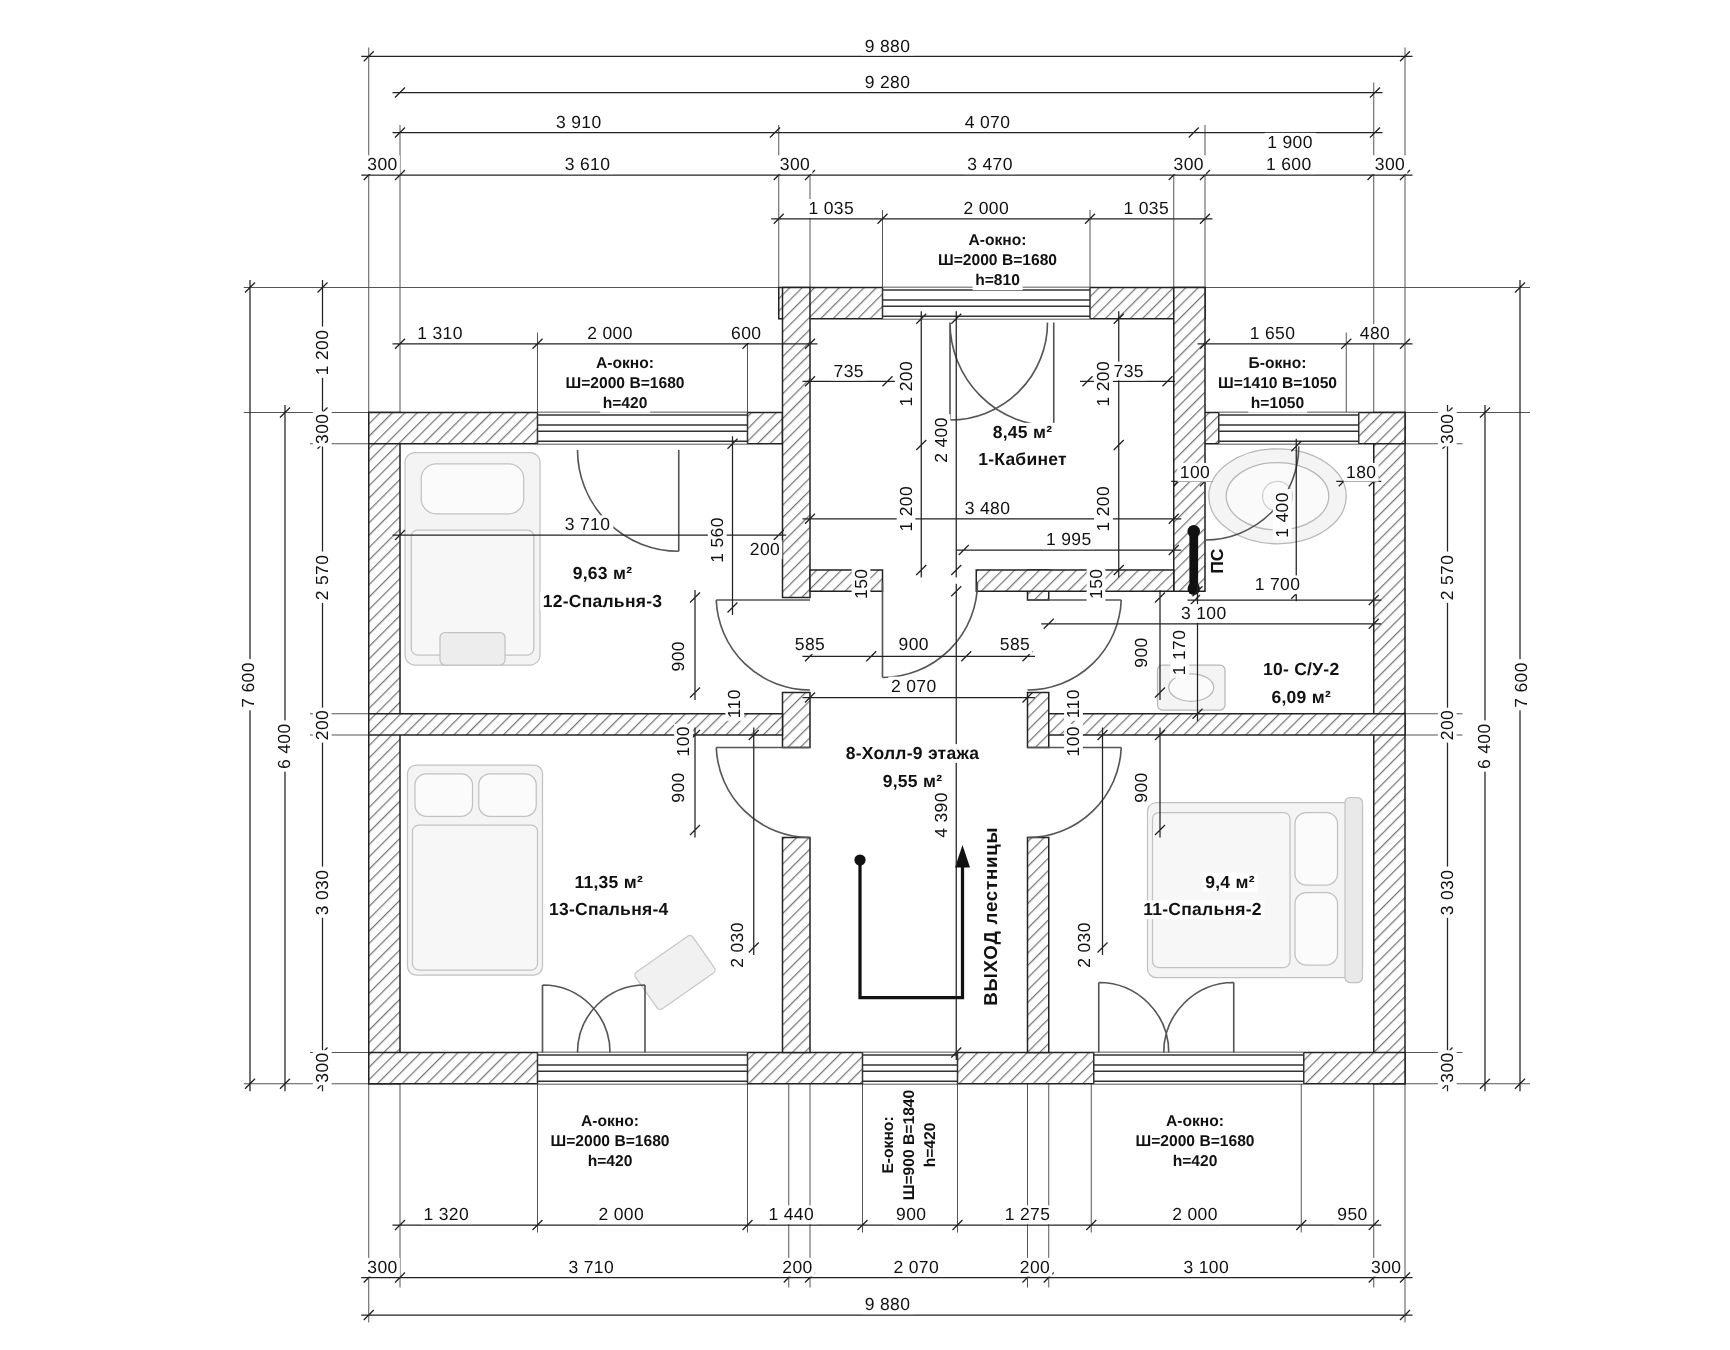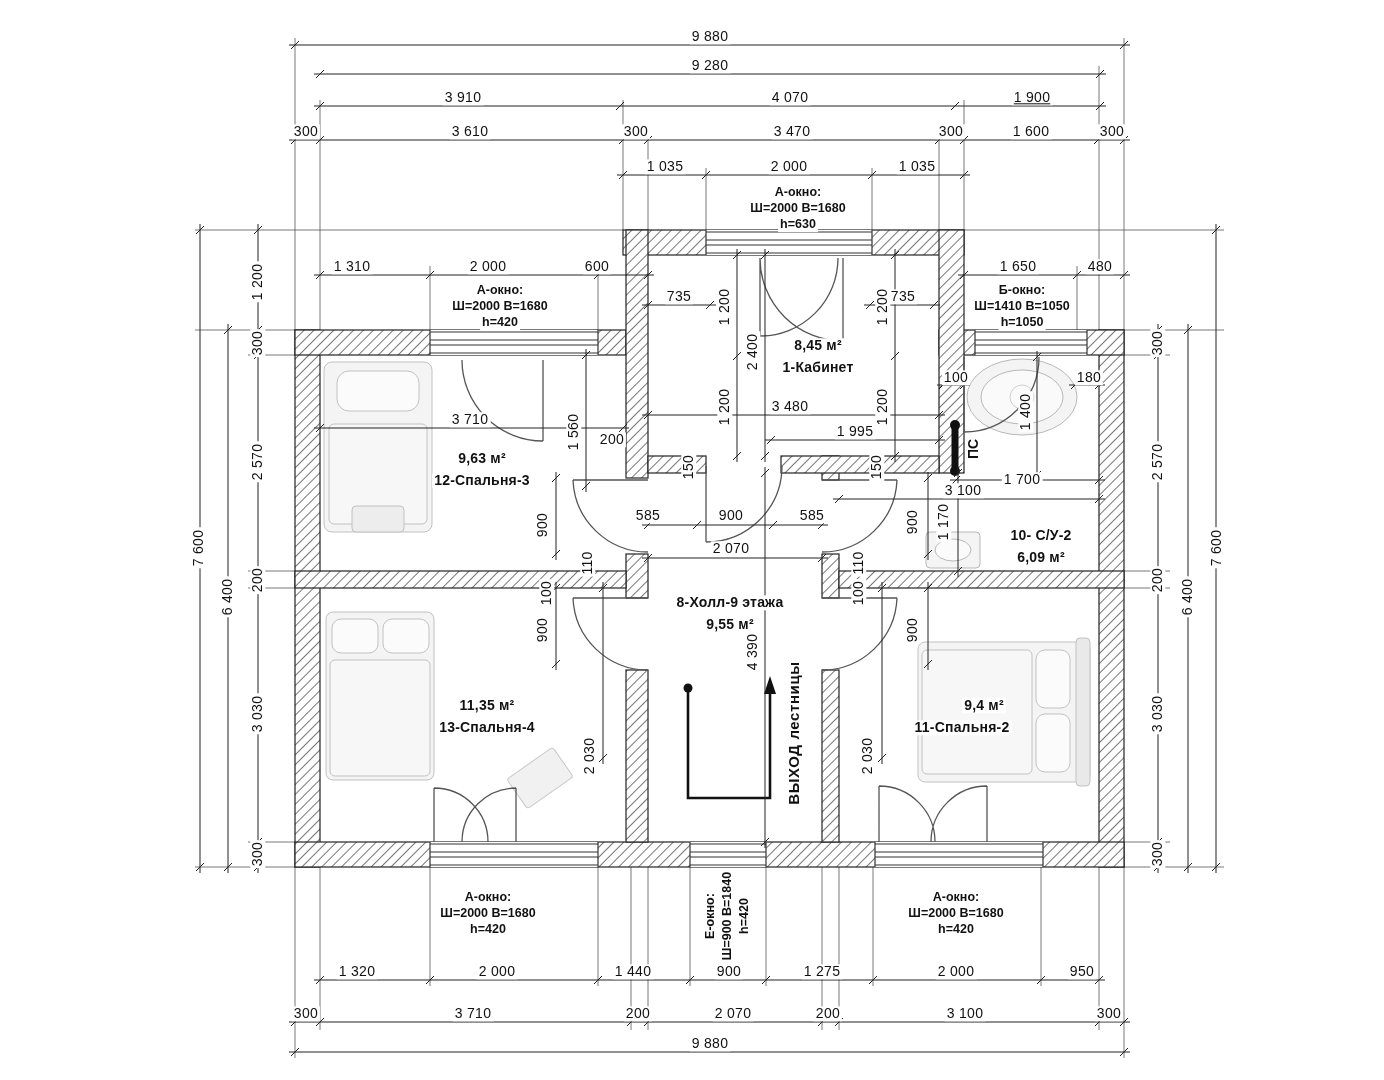--- a/index.html
+++ b/index.html
@@ -178,21 +178,21 @@
         <path d="M958 467 L958 577 M954 477 L962 469 M954 575 L962 567"></path>
         <path d="M1037 351 L1037 481 M1033 361 L1041 353 M1033 479 L1041 471"></path>
       </g>
   </svg>
 
   <div style="position:absolute;left:0;top:0;width:100%;height:100%;">
       <div class="lbl dim" style="left: 710px; top: 37px; transform: translate(-50%, -50%);">9 880</div>
       <div class="lbl dim" style="left: 710px; top: 66px; transform: translate(-50%, -50%);">9 280</div>
       <div class="lbl dim" style="left: 463px; top: 98px; transform: translate(-50%, -50%);">3 910</div>
       <div class="lbl dim" style="left: 790px; top: 98px; transform: translate(-50%, -50%);">4 070</div>
-      <div class="lbl dim" style="left: 1032px; top: 98px; transform: translate(-50%, -50%); text-decoration: underline;">1 900</div>
+      <div class="lbl dim" style="left: 1032px; top: 114px; transform: translate(-50%, -50%);">1 900</div>
       <div class="lbl dim" style="left: 306px; top: 132px; transform: translate(-50%, -50%);">300</div>
       <div class="lbl dim" style="left: 470px; top: 132px; transform: translate(-50%, -50%);">3 610</div>
       <div class="lbl dim" style="left: 636px; top: 132px; transform: translate(-50%, -50%);">300</div>
       <div class="lbl dim" style="left: 792px; top: 132px; transform: translate(-50%, -50%);">3 470</div>
       <div class="lbl dim" style="left: 951px; top: 132px; transform: translate(-50%, -50%);">300</div>
       <div class="lbl dim" style="left: 1031px; top: 132px; transform: translate(-50%, -50%);">1 600</div>
       <div class="lbl dim" style="left: 1112px; top: 132px; transform: translate(-50%, -50%);">300</div>
       <div class="lbl dim" style="left: 665px; top: 167px; transform: translate(-50%, -50%);">1 035</div>
       <div class="lbl dim" style="left: 789px; top: 167px; transform: translate(-50%, -50%);">2 000</div>
       <div class="lbl dim" style="left: 917px; top: 167px; transform: translate(-50%, -50%);">1 035</div>
@@ -209,21 +209,21 @@
       <div class="lbl dim" style="left: 725px; top: 407px; transform: translate(-50%, -50%) rotate(-90deg);">1 200</div>
       <div class="lbl dim" style="left: 883px; top: 407px; transform: translate(-50%, -50%) rotate(-90deg);">1 200</div>
       <div class="lbl dim" style="left: 790px; top: 407px; transform: translate(-50%, -50%);">3 480</div>
       <div class="lbl dim" style="left: 855px; top: 432px; transform: translate(-50%, -50%);">1 995</div>
       <div class="lbl dim" style="left: 470px; top: 420px; transform: translate(-50%, -50%);">3 710</div>
       <div class="lbl dim" style="left: 574px; top: 432px; transform: translate(-50%, -50%) rotate(-90deg);">1 560</div>
       <div class="lbl dim" style="left: 612px; top: 440px; transform: translate(-50%, -50%);">200</div>
       <div class="lbl dim" style="left: 956px; top: 378px; transform: translate(-50%, -50%);">100</div>
       <div class="lbl dim" style="left: 1089px; top: 378px; transform: translate(-50%, -50%);">180</div>
       <div class="lbl dim" style="left: 1026px; top: 412px; transform: translate(-50%, -50%) rotate(-90deg);">1 400</div>
-      <div class="lbl dim" style="left: 1022px; top: 480px; transform: translate(-50%, -50%);">1 700</div>
+      <div class="lbl dim" style="left: 1022px; top: 468px; transform: translate(-50%, -50%);">1 700</div>
       <div class="lbl dim" style="left: 963px; top: 491px; transform: translate(-50%, -50%);">3 100</div>
       <div class="lbl dim" style="left: 944px; top: 522px; transform: translate(-50%, -50%) rotate(-90deg);">1 170</div>
       <div class="lbl dim" style="left: 689px; top: 467px; transform: translate(-50%, -50%) rotate(-90deg);">150</div>
       <div class="lbl dim" style="left: 877px; top: 467px; transform: translate(-50%, -50%) rotate(-90deg);">150</div>
       <div class="lbl dim" style="left: 648px; top: 516px; transform: translate(-50%, -50%);">585</div>
       <div class="lbl dim" style="left: 731px; top: 516px; transform: translate(-50%, -50%);">900</div>
       <div class="lbl dim" style="left: 812px; top: 516px; transform: translate(-50%, -50%);">585</div>
       <div class="lbl dim" style="left: 731px; top: 549px; transform: translate(-50%, -50%);">2 070</div>
       <div class="lbl dim" style="left: 543px; top: 525px; transform: translate(-50%, -50%) rotate(-90deg);">900</div>
       <div class="lbl dim" style="left: 588px; top: 563px; transform: translate(-50%, -50%) rotate(-90deg);">110</div>
@@ -273,21 +273,21 @@
       <div class="lbl room" style="left: 1041px; top: 536px; transform: translate(-50%, -50%);">10- С/У-2</div>
       <div class="lbl room" style="left: 1041px; top: 558px; transform: translate(-50%, -50%);">6,09 м²</div>
       <div class="lbl room" style="left: 730px; top: 603px; transform: translate(-50%, -50%);">8-Холл-9 этажа</div>
       <div class="lbl room" style="left: 730px; top: 625px; transform: translate(-50%, -50%);">9,55 м²</div>
       <div class="lbl room" style="left: 487px; top: 706px; transform: translate(-50%, -50%);">11,35 м²</div>
       <div class="lbl room" style="left: 487px; top: 728px; transform: translate(-50%, -50%);">13-Спальня-4</div>
       <div class="lbl room" style="left: 984px; top: 706px; transform: translate(-50%, -50%);">9,4 м²</div>
       <div class="lbl room" style="left: 962px; top: 728px; transform: translate(-50%, -50%);">11-Спальня-2</div>
       <div class="lbl win" style="left: 798px; top: 193px; transform: translate(-50%, -50%);">А-окно:</div>
       <div class="lbl win" style="left: 798px; top: 209px; transform: translate(-50%, -50%);">Ш=2000 В=1680</div>
-      <div class="lbl win" style="left: 798px; top: 225px; transform: translate(-50%, -50%);">h=630</div>
+      <div class="lbl win" style="left: 798px; top: 225px; transform: translate(-50%, -50%);">h=810</div>
       <div class="lbl win" style="left: 500px; top: 291px; transform: translate(-50%, -50%);">А-окно:</div>
       <div class="lbl win" style="left: 500px; top: 307px; transform: translate(-50%, -50%);">Ш=2000 В=1680</div>
       <div class="lbl win" style="left: 500px; top: 323px; transform: translate(-50%, -50%);">h=420</div>
       <div class="lbl win" style="left: 1022px; top: 291px; transform: translate(-50%, -50%);">Б-окно:</div>
       <div class="lbl win" style="left: 1022px; top: 307px; transform: translate(-50%, -50%);">Ш=1410 В=1050</div>
       <div class="lbl win" style="left: 1022px; top: 323px; transform: translate(-50%, -50%);">h=1050</div>
       <div class="lbl win" style="left: 488px; top: 898px; transform: translate(-50%, -50%);">А-окно:</div>
       <div class="lbl win" style="left: 488px; top: 914px; transform: translate(-50%, -50%);">Ш=2000 В=1680</div>
       <div class="lbl win" style="left: 488px; top: 930px; transform: translate(-50%, -50%);">h=420</div>
       <div class="lbl win" style="left: 711px; top: 916px; transform: translate(-50%, -50%) rotate(-90deg);">Е-окно:</div>

